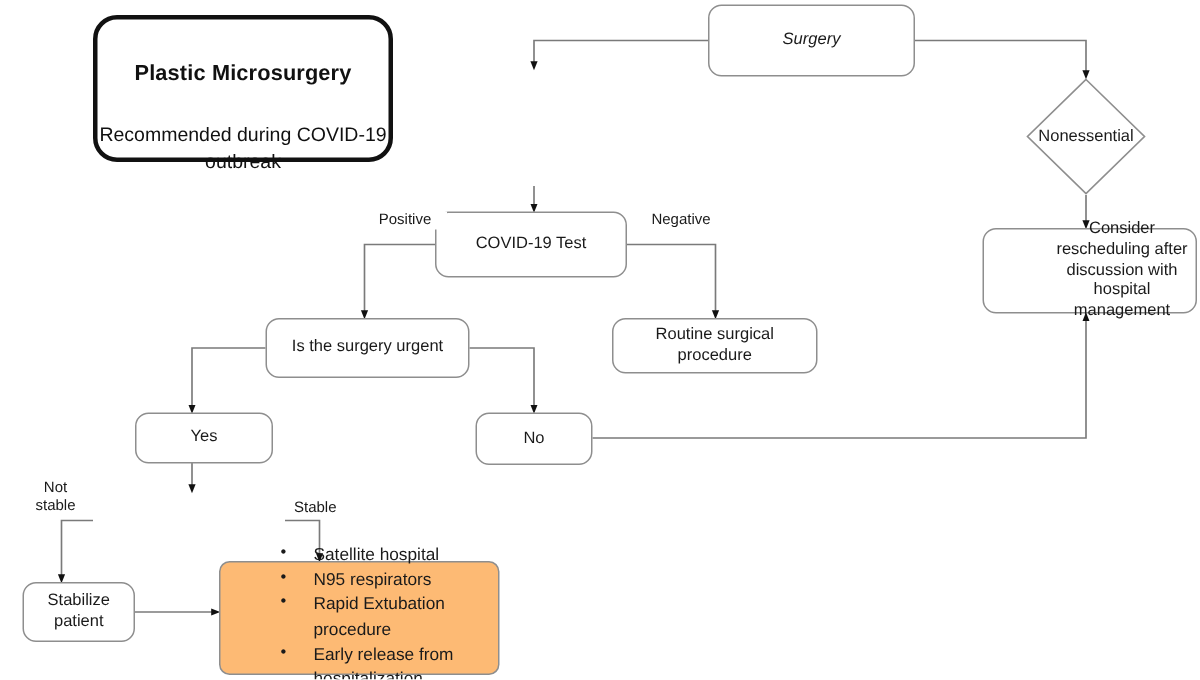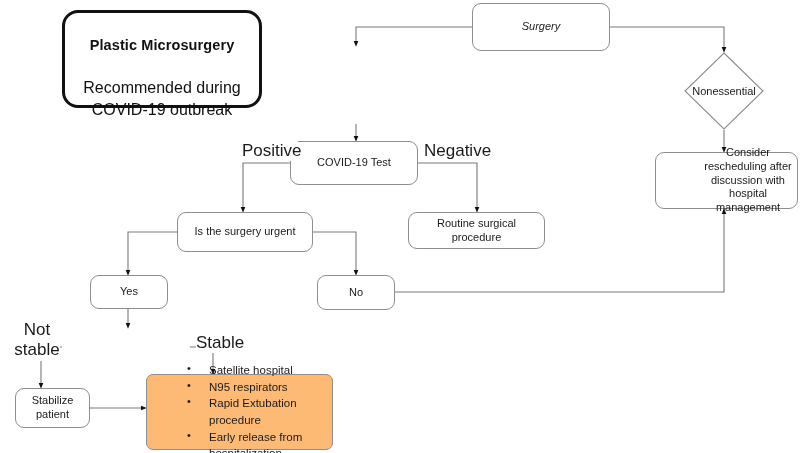--- a/index.html
+++ b/index.html
@@ -50,21 +50,21 @@
     border-radius: 16px;
     color: #111111;
   }
   .title-card .t-main {
     font-size: 14.5px;
     font-weight: bold;
     letter-spacing: .1px;
     margin-top: 39px;
   }
   .title-card .t-sub {
-    font-size: 16px;
+    font-size: 13px;
     margin-top: 24px;
     line-height: 1.32;
   }
   .diamond-wrap {
     position: absolute;
     display: flex;
     align-items: center;
     justify-content: center;
   }
   .diamond-wrap svg {
@@ -74,21 +74,21 @@
   }
   .diamond-wrap .d-label {
     position: relative;
     font-size: 11px;
     color: #1a1a1a;
     white-space: nowrap;
     background: transparent;
   }
   .edge-label {
     position: absolute;
-    font-size: 17px;
+    font-size: 10px;
     color: #1a1a1a;
     text-align: center;
     line-height: 1.2;
     white-space: pre-line;
     background: #ffffff;
   }
   .bullet-box {
     position: absolute;
     box-sizing: border-box;
     background: #fdba74;
@@ -207,21 +207,21 @@
 
   <div class="node" style="left:408px; top:212px; width:137px; height:37px; white-space:pre-line;">Routine surgical
 procedure</div>
 
   <div class="node" style="left:655px; top:152px; width:143px; height:57px; white-space:pre-line;padding-left:43px;">Consider rescheduling after
 discussion with hospital
 management</div>
 
   <div class="node" style="left:177px; top:212px; width:136px; height:40px;">Is the surgery urgent</div>
 
-  <div class="node" style="left:90px; top:275px; width:78px; height:34px;">Yes</div>
+  <div class="node" style="left:90px; top:275px; width:92px; height:34px;">Yes</div>
 
   <div class="node" style="left:317px; top:275px; width:78px; height:35px;">No</div>
 
 
   <div class="edge-label" style="left:14px; top:320px; width:46px;">Not
 stable</div>
   <div class="edge-label" style="left:196px; top:333px; width:44px; text-align:left;">Stable</div>
 
   <div class="node" style="left:15px; top:388px; width:75px; height:40px; white-space:pre-line;">Stabilize
 patient</div>

